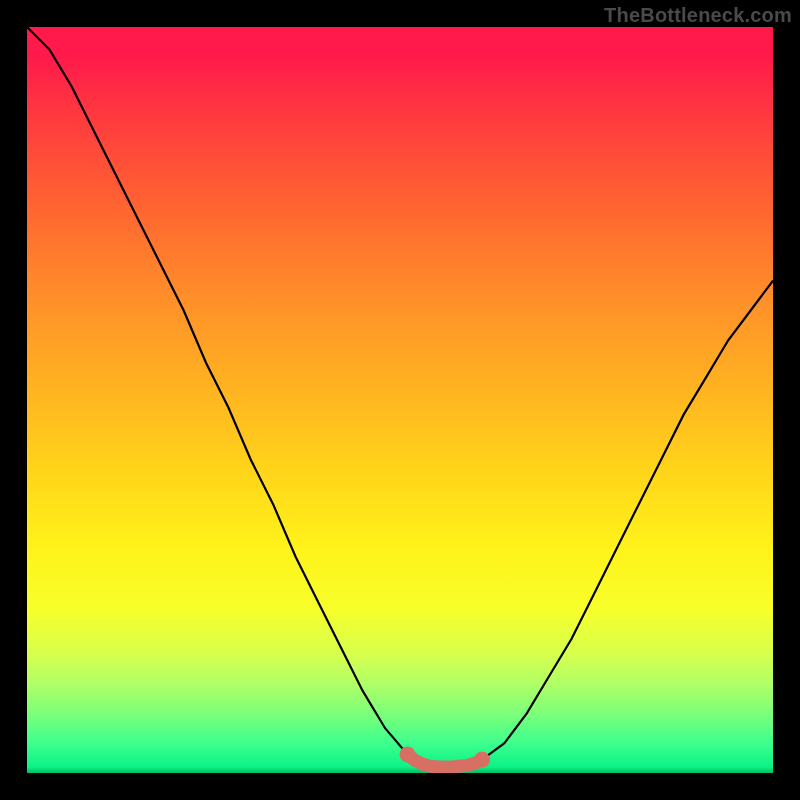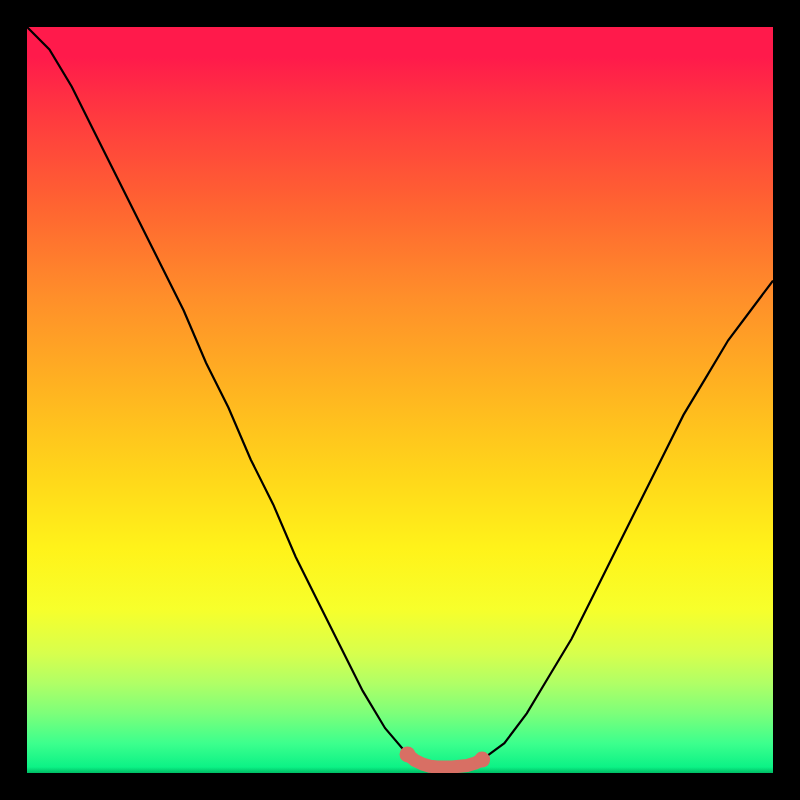--- a/index.html
+++ b/index.html
@@ -71,20 +71,21 @@
     inset: 0;
     width: 100%;
     height: 100%;
     overflow: visible;
   }
 </style>
 </head>
 <body>
 
 <div class="frame">
+  <div class="watermark">TheBottleneck.com</div>
 
   <div class="plot-area">
     <div class="gradient"></div>
     <div class="base-notch"></div>
     <svg class="curve" viewBox="0 0 746 746" preserveAspectRatio="none">
       <path fill="none" stroke="#000" stroke-width="2.2" d="M0.0 0.0 L22.4 22.4 L44.8 59.7 L67.1 104.4 L89.5 149.2 L111.9 194.0 L134.3 238.7 L156.7 283.5 L179.0 335.7 L201.4 380.5 L223.8 432.7 L246.2 477.4 L268.6 529.7 L290.9 574.4 L313.3 619.2 L335.7 663.9 L358.1 701.2 L380.5 727.4 L395.4 737.0 L410.3 740.0 L425.2 740.0 L440.1 738.5 L455.1 732.6 L477.4 716.2 L499.8 686.3 L522.2 649.0 L544.6 611.7 L567.0 567.0 L589.3 522.2 L611.7 477.4 L634.1 432.7 L656.5 387.9 L678.9 350.6 L701.2 313.3 L723.6 283.5 L746.0 253.6"></path>
       <path fill="none" stroke="#d86f64" stroke-width="13" stroke-linecap="round" stroke-linejoin="round" d="M380.5 727.4 L387.9 733.3 L395.4 737.0 L402.8 739.3 L410.3 740.0 L417.8 740.0 L425.2 740.0 L432.7 739.3 L440.1 738.5 L447.6 736.3 L455.1 732.6"></path>
       <circle r="8" fill="#d86f64" cx="380.5" cy="727.4"></circle>
 
       <circle r="8" fill="#d86f64" cx="455.1" cy="732.6"></circle>

